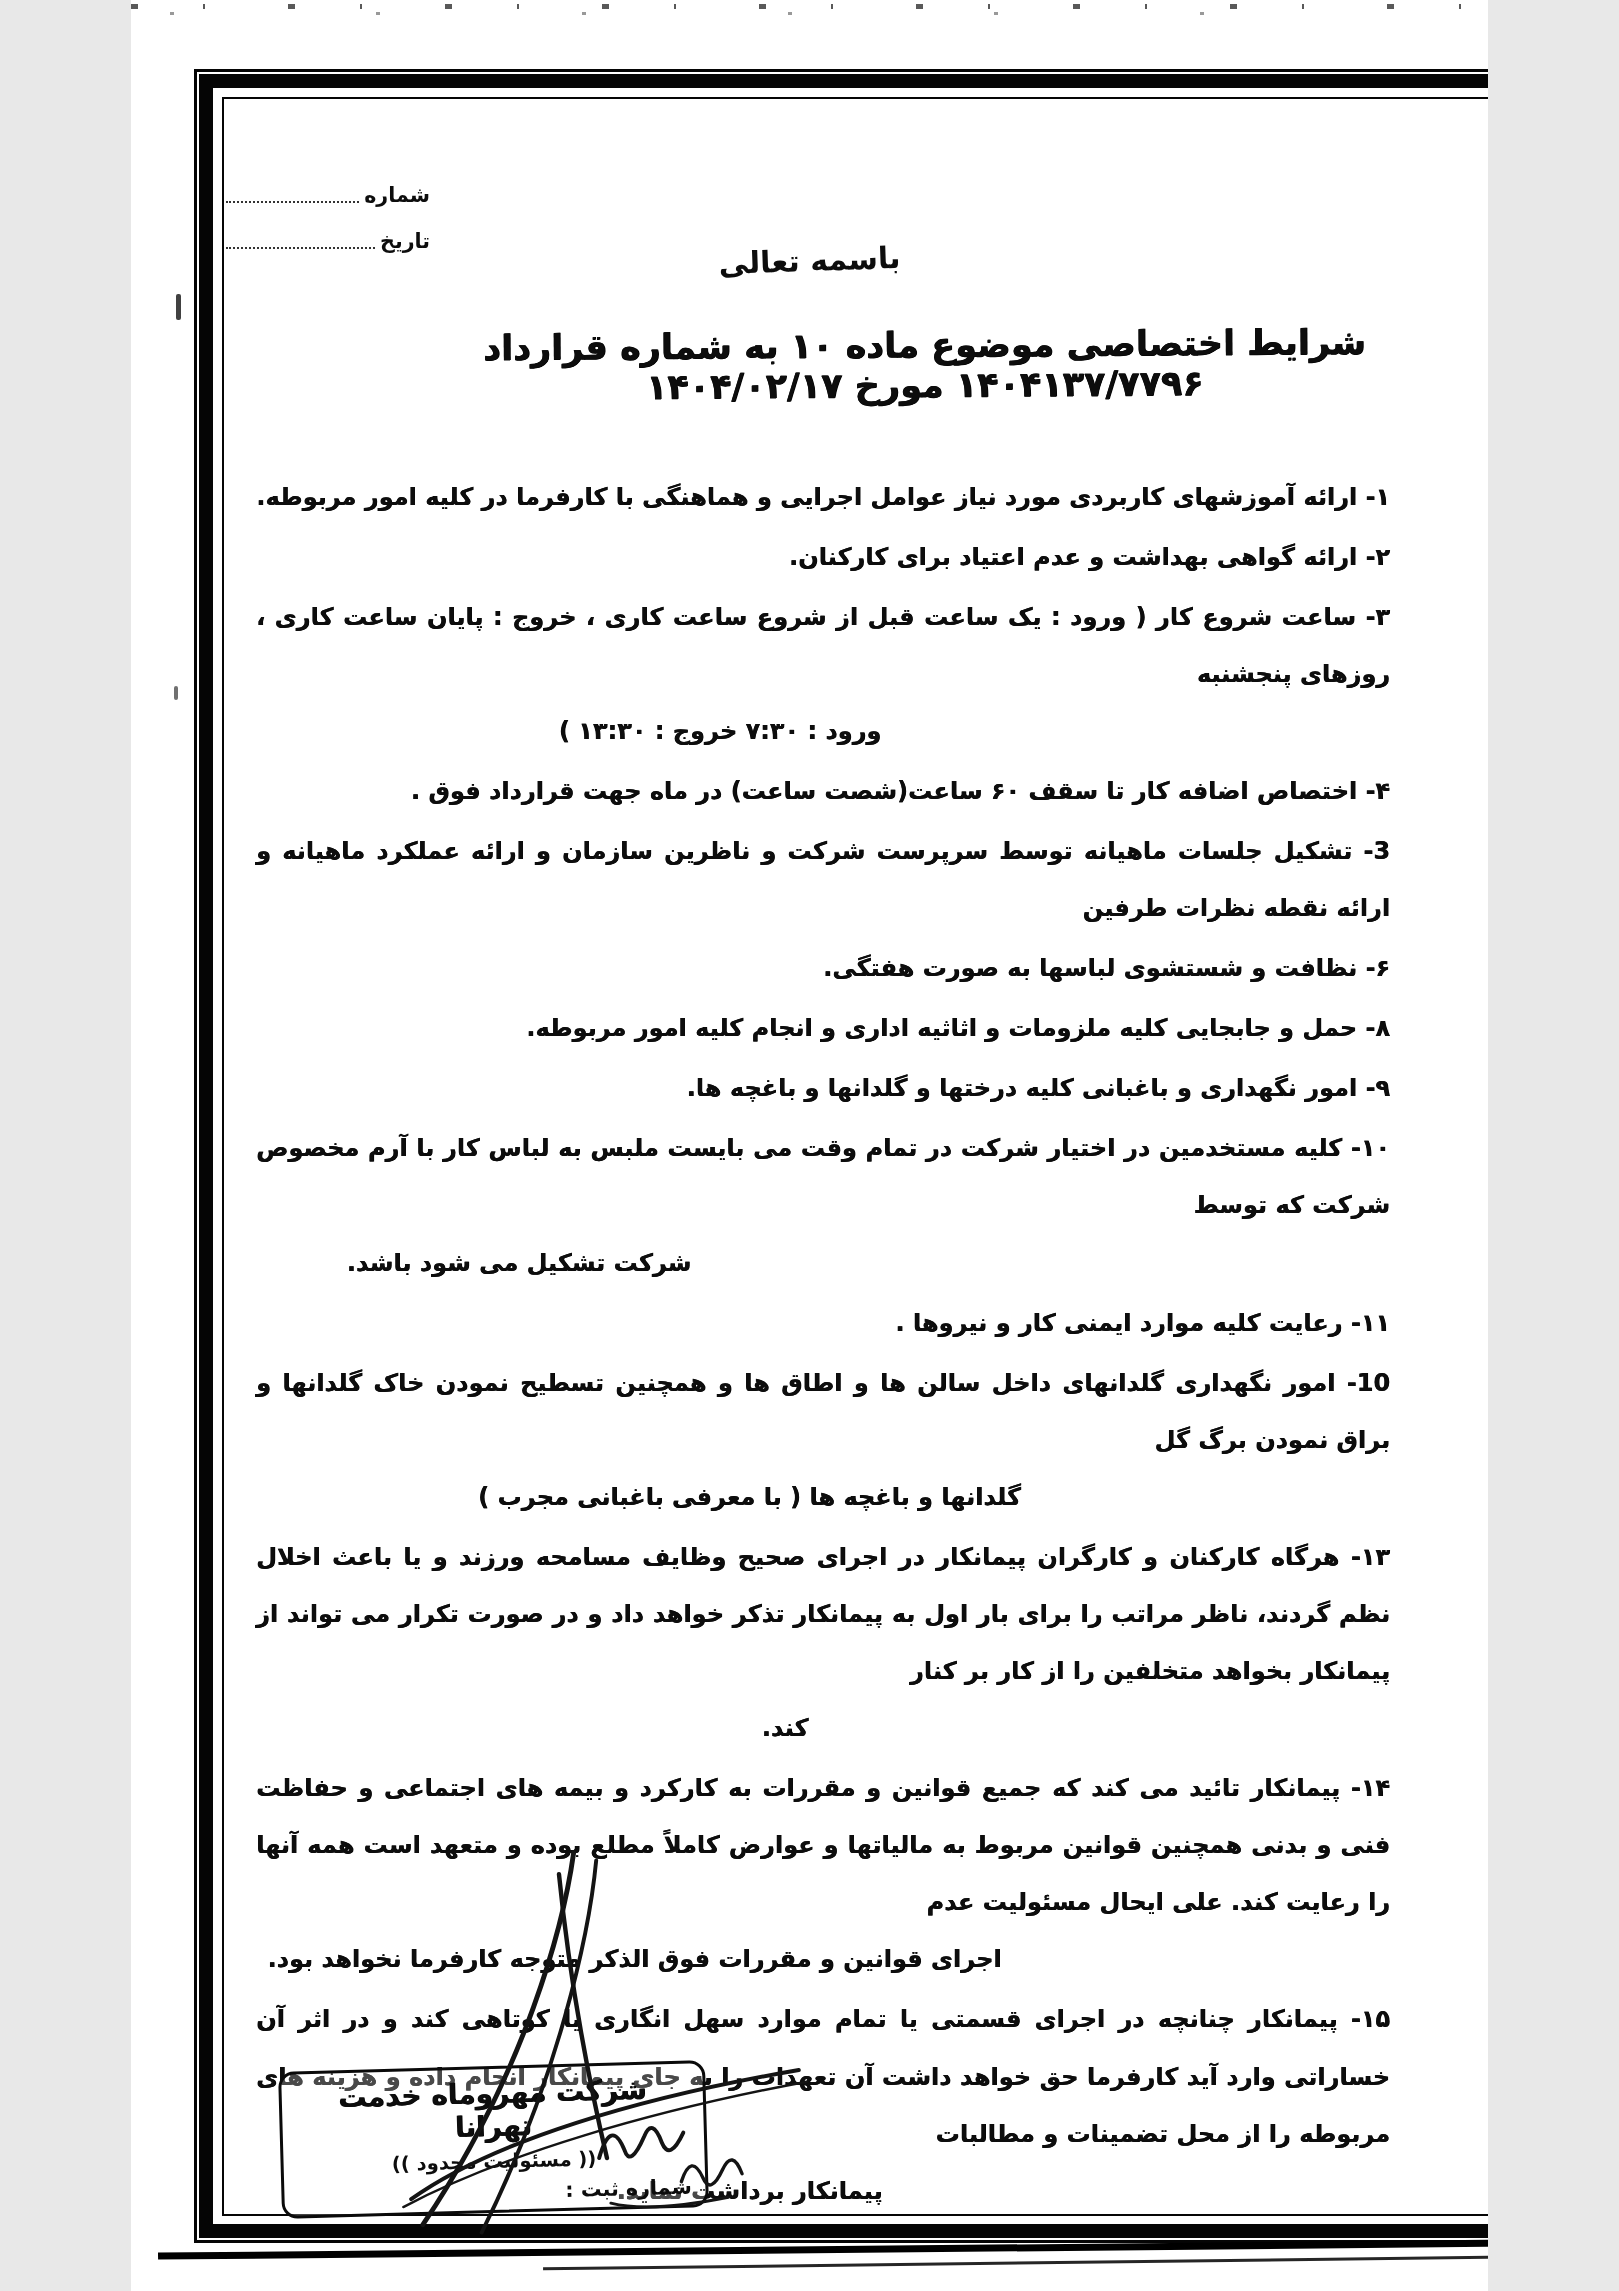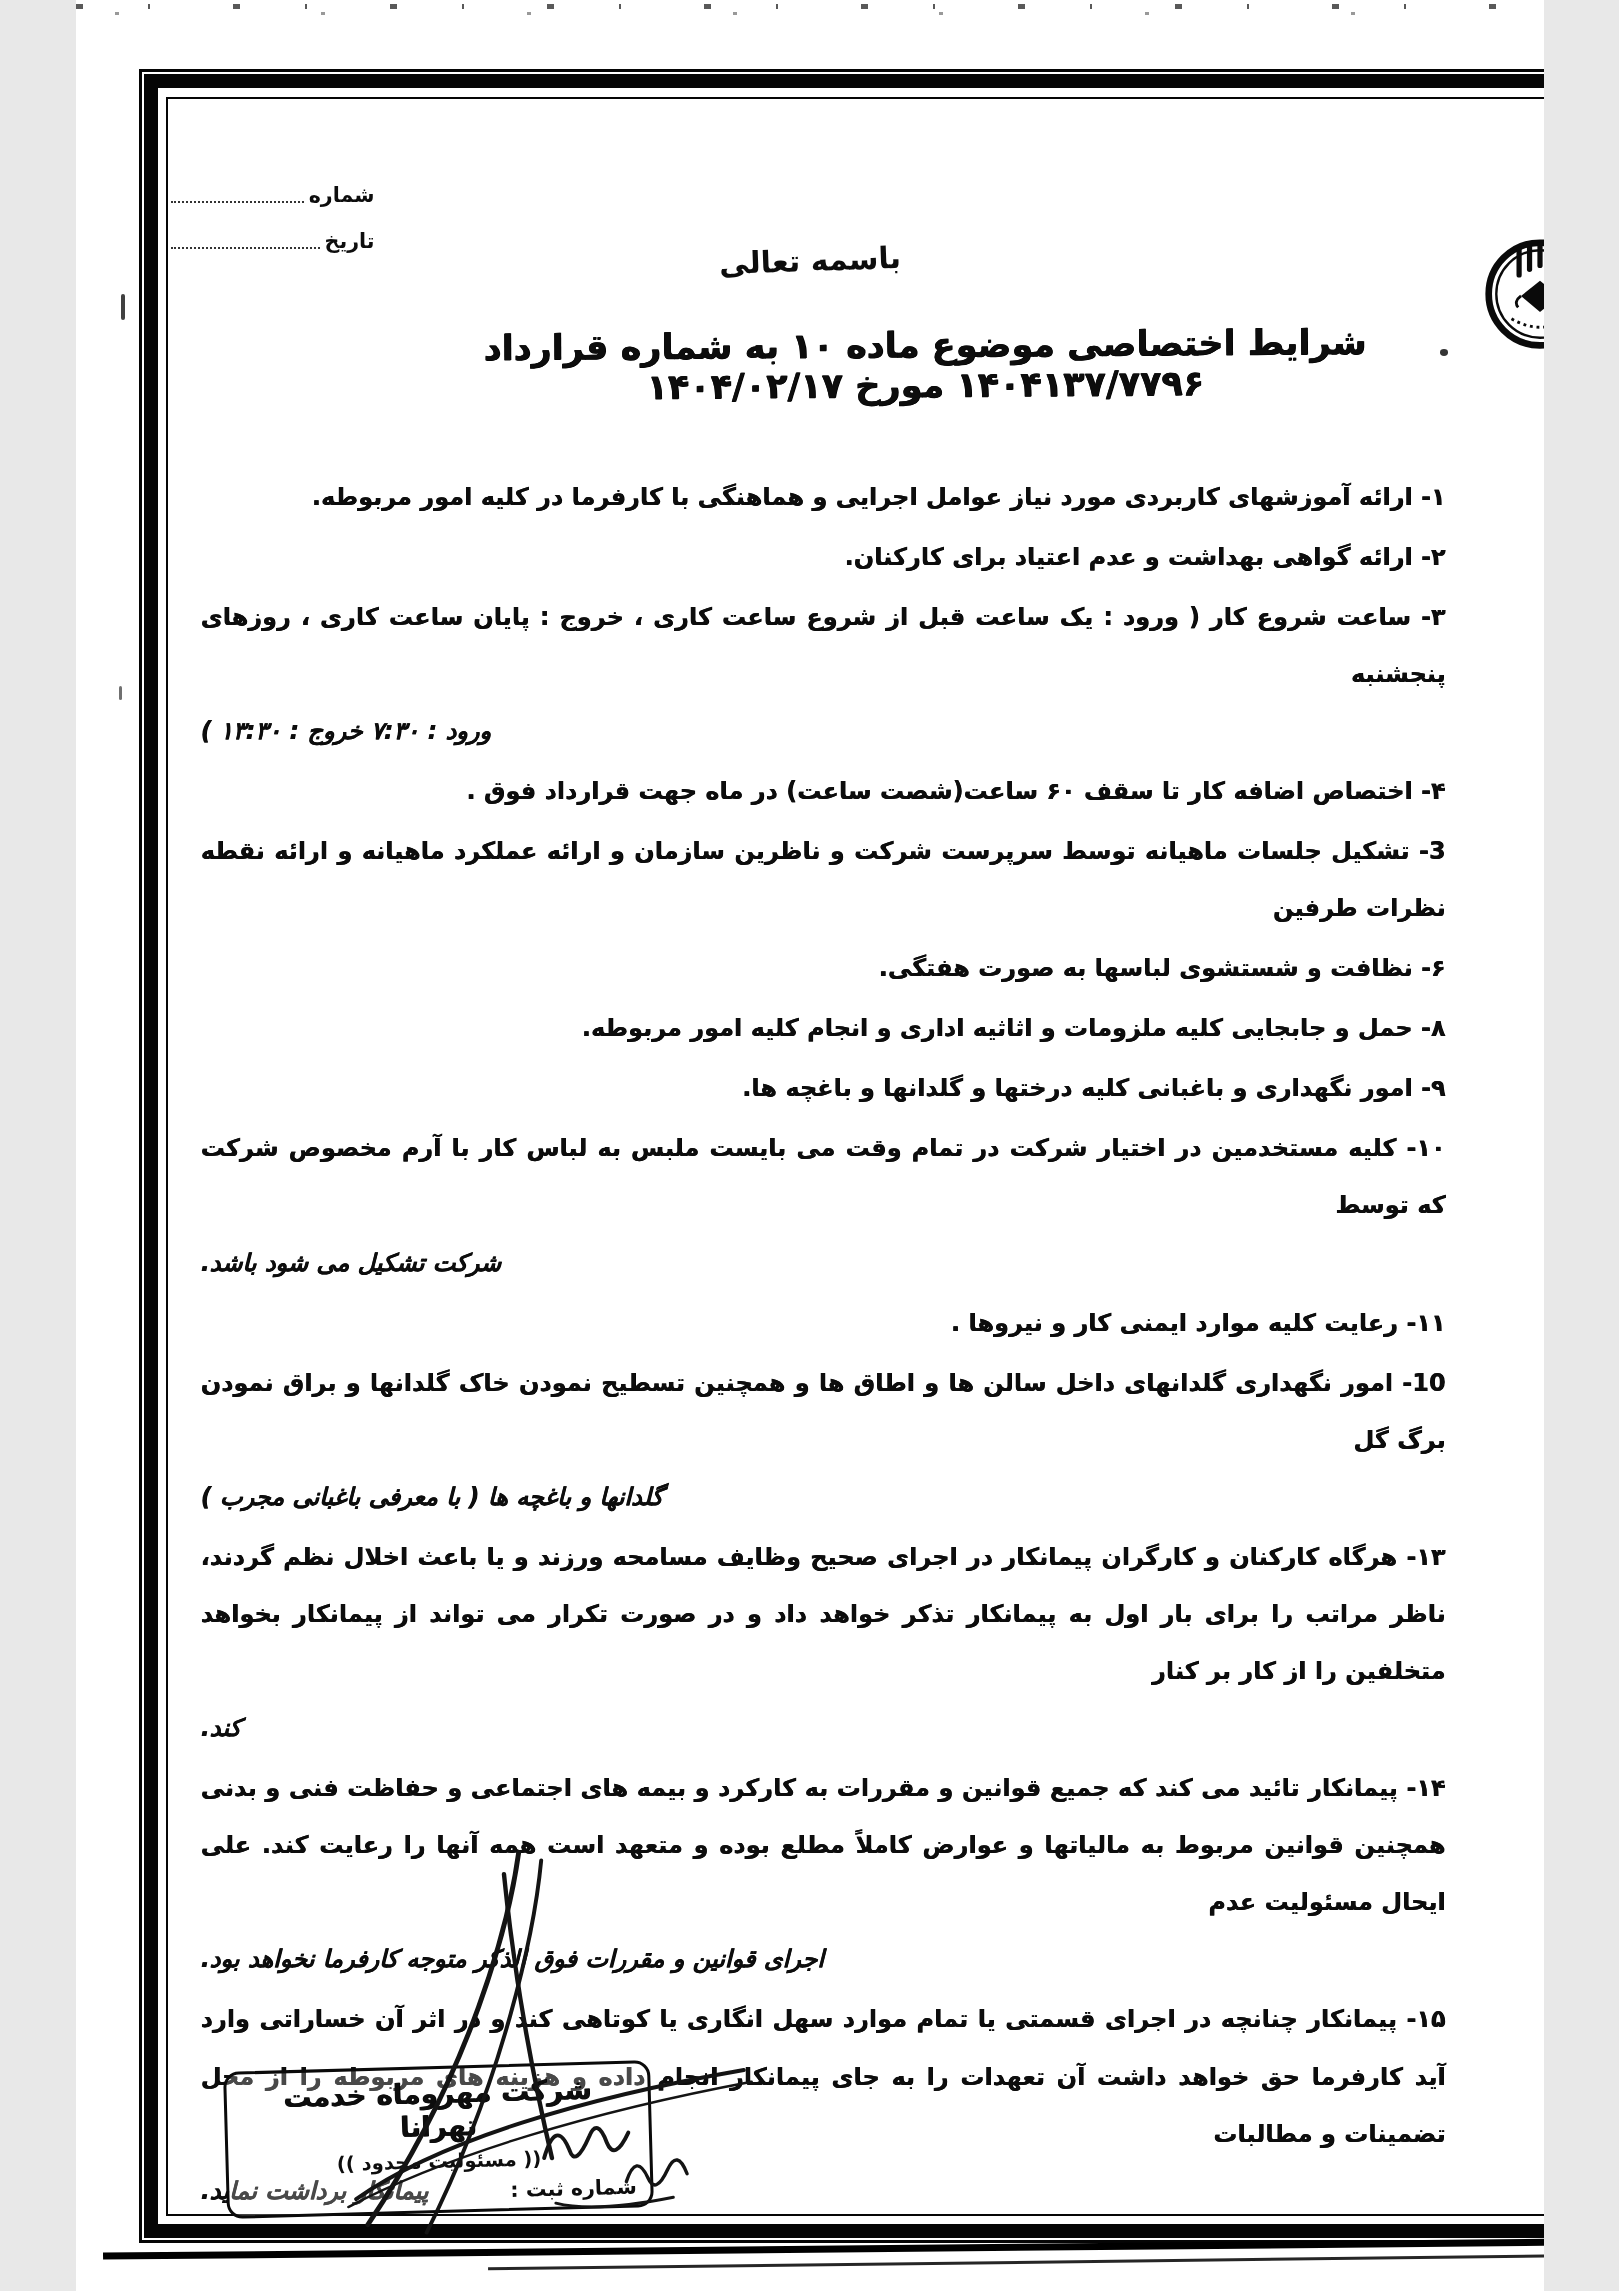--- a/index.html
+++ b/index.html
@@ -1,17 +1,17 @@
 <!DOCTYPE html>
 <html lang="fa" dir="rtl"><head>
 <meta charset="utf-8">
 <style>
   html,body{margin:0;padding:0;background:#e8e8e8;}
   .page{
-    position:relative;width:1468px;height:2292px;background:#ffffff;
+    position:relative;width:1357px;height:2292px;background:#ffffff;
     font-family:"DejaVu Sans", sans-serif;color:#0d0d0d;overflow:hidden;
     margin:0 auto;
   }
   
   .noise-top{position:absolute;top:3.9px;left:0;right:0;height:4.9px;opacity:.65;
     background:repeating-linear-gradient(90deg,#000 0 6.9px,transparent 6.9px 72px,#000 72px 74px,transparent 74px 157px);}
   .noise-top2{position:absolute;top:11.8px;left:39px;right:118px;height:2.9px;opacity:.4;
     background:repeating-linear-gradient(90deg,#000 0 3.9px,transparent 3.9px 206px);}
   .speck{position:absolute;background:#111;border-radius:50%;}
   
@@ -30,21 +30,21 @@
   .org-logo{position:absolute;left:1407px;top:237px;width:114px;height:114px;}
   .doc-title{position:absolute;top:325px;right:93px;left:323px;text-align:center;
     font-size:35px;font-weight:700;text-shadow:0.7px 0 #000, 0 0.5px #000;transform:rotate(-.4deg);}
   .doc-subtitle{position:absolute;top:412px;left:0;right:0;text-align:center;
     font-size:31px;font-weight:700;text-shadow:0.6px 0 #000;}
   
   .clauses{position:absolute;top:469px;right:98px;left:125px;direction:rtl;}
   .clause{margin-bottom:2.9px;}
   .clause-line{font-size:24px;font-weight:700;line-height:2.38;text-shadow:0.4px 0 #000;}
   .clause-line.main{text-align:justify;text-justify:inter-word;}
-  .clause-line.cont{text-align:left;font-style:italic;}
+  .clause-line.cont{text-align:center;}
   
   .stamp{position:absolute;left:149px;top:2066px;width:427px;height:147px;
     border:3.9px solid #0a0a0a;border-radius:15.7px;transform:rotate(-1.6deg);
     direction:rtl;display:flex;flex-direction:column;justify-content:space-between;
     padding:7.8px 13.7px 5.9px 13.7px;box-sizing:border-box;background:rgba(255,255,255,.25);}
   .stamp-company{font-size:28px;font-weight:700;text-align:center;text-shadow:0.8px 0 #000;}
   .stamp-liability{font-size:19.6px;font-weight:700;text-align:center;}
   .stamp-reg{font-size:20.6px;font-weight:700;text-align:right;}
   .signature-svg{position:absolute;left:186px;top:1835px;width:529px;height:421px;pointer-events:none;}
 </style>

